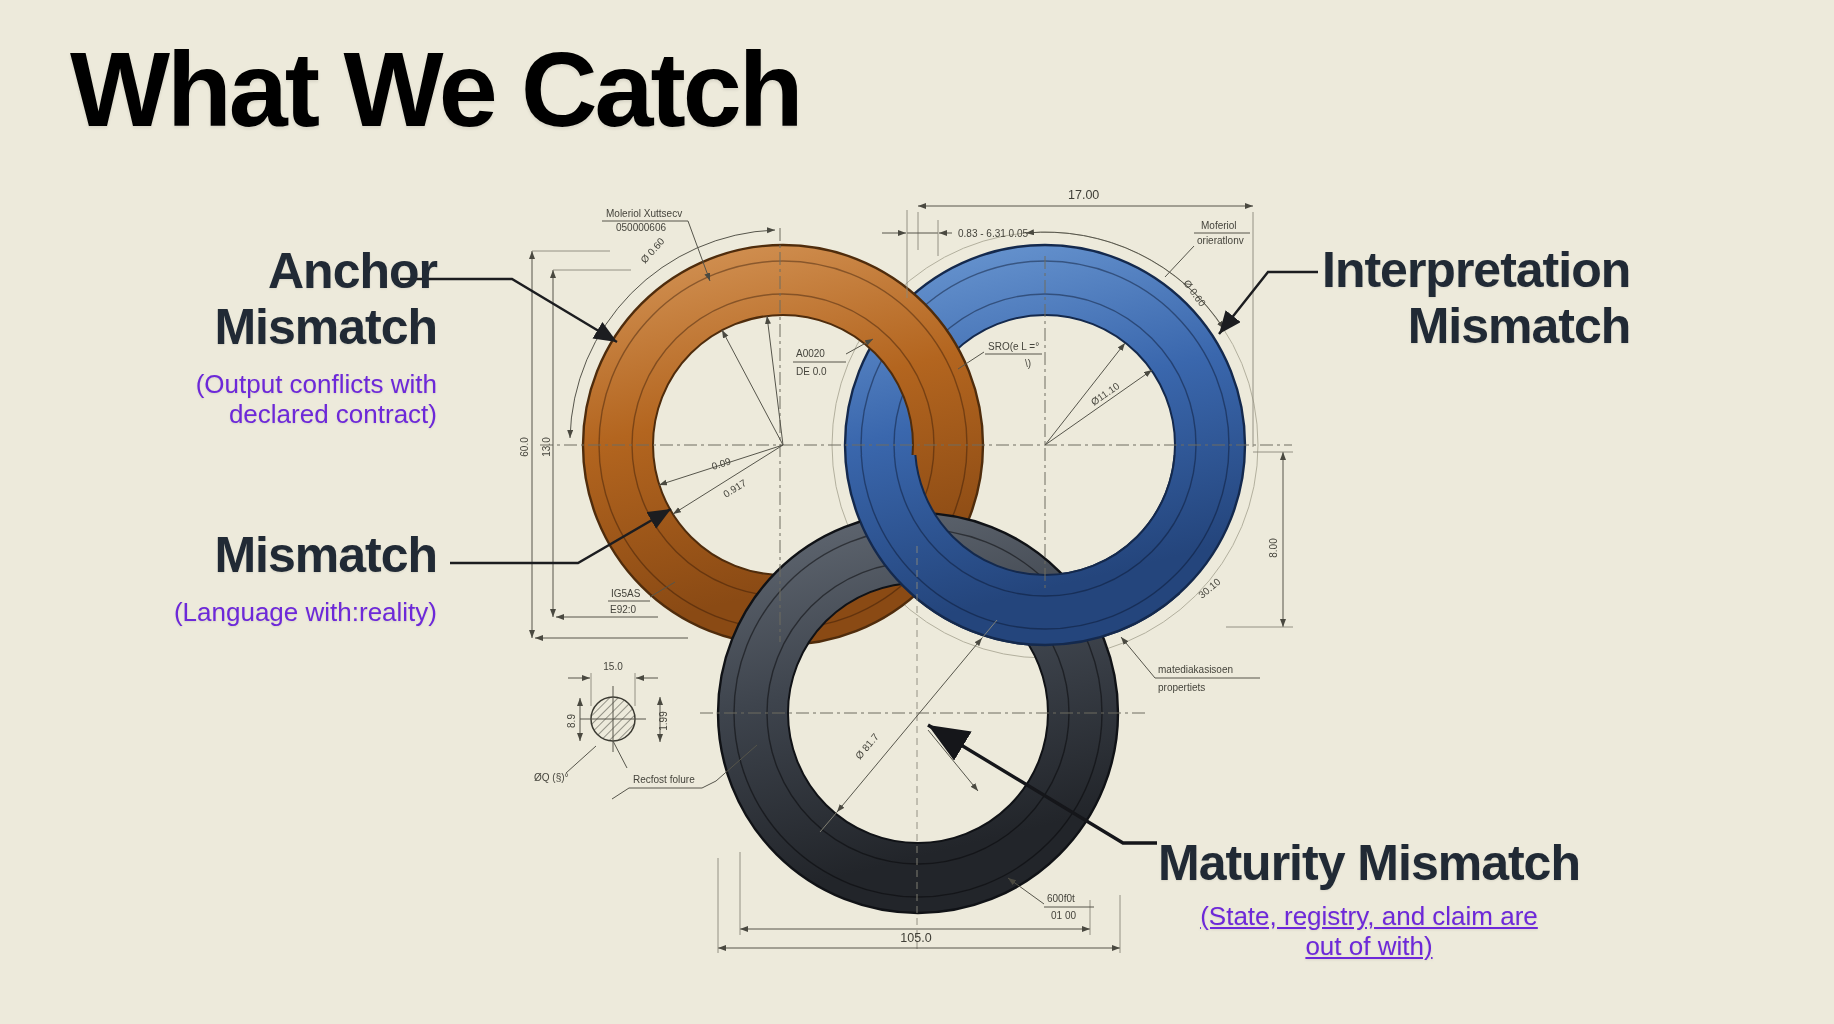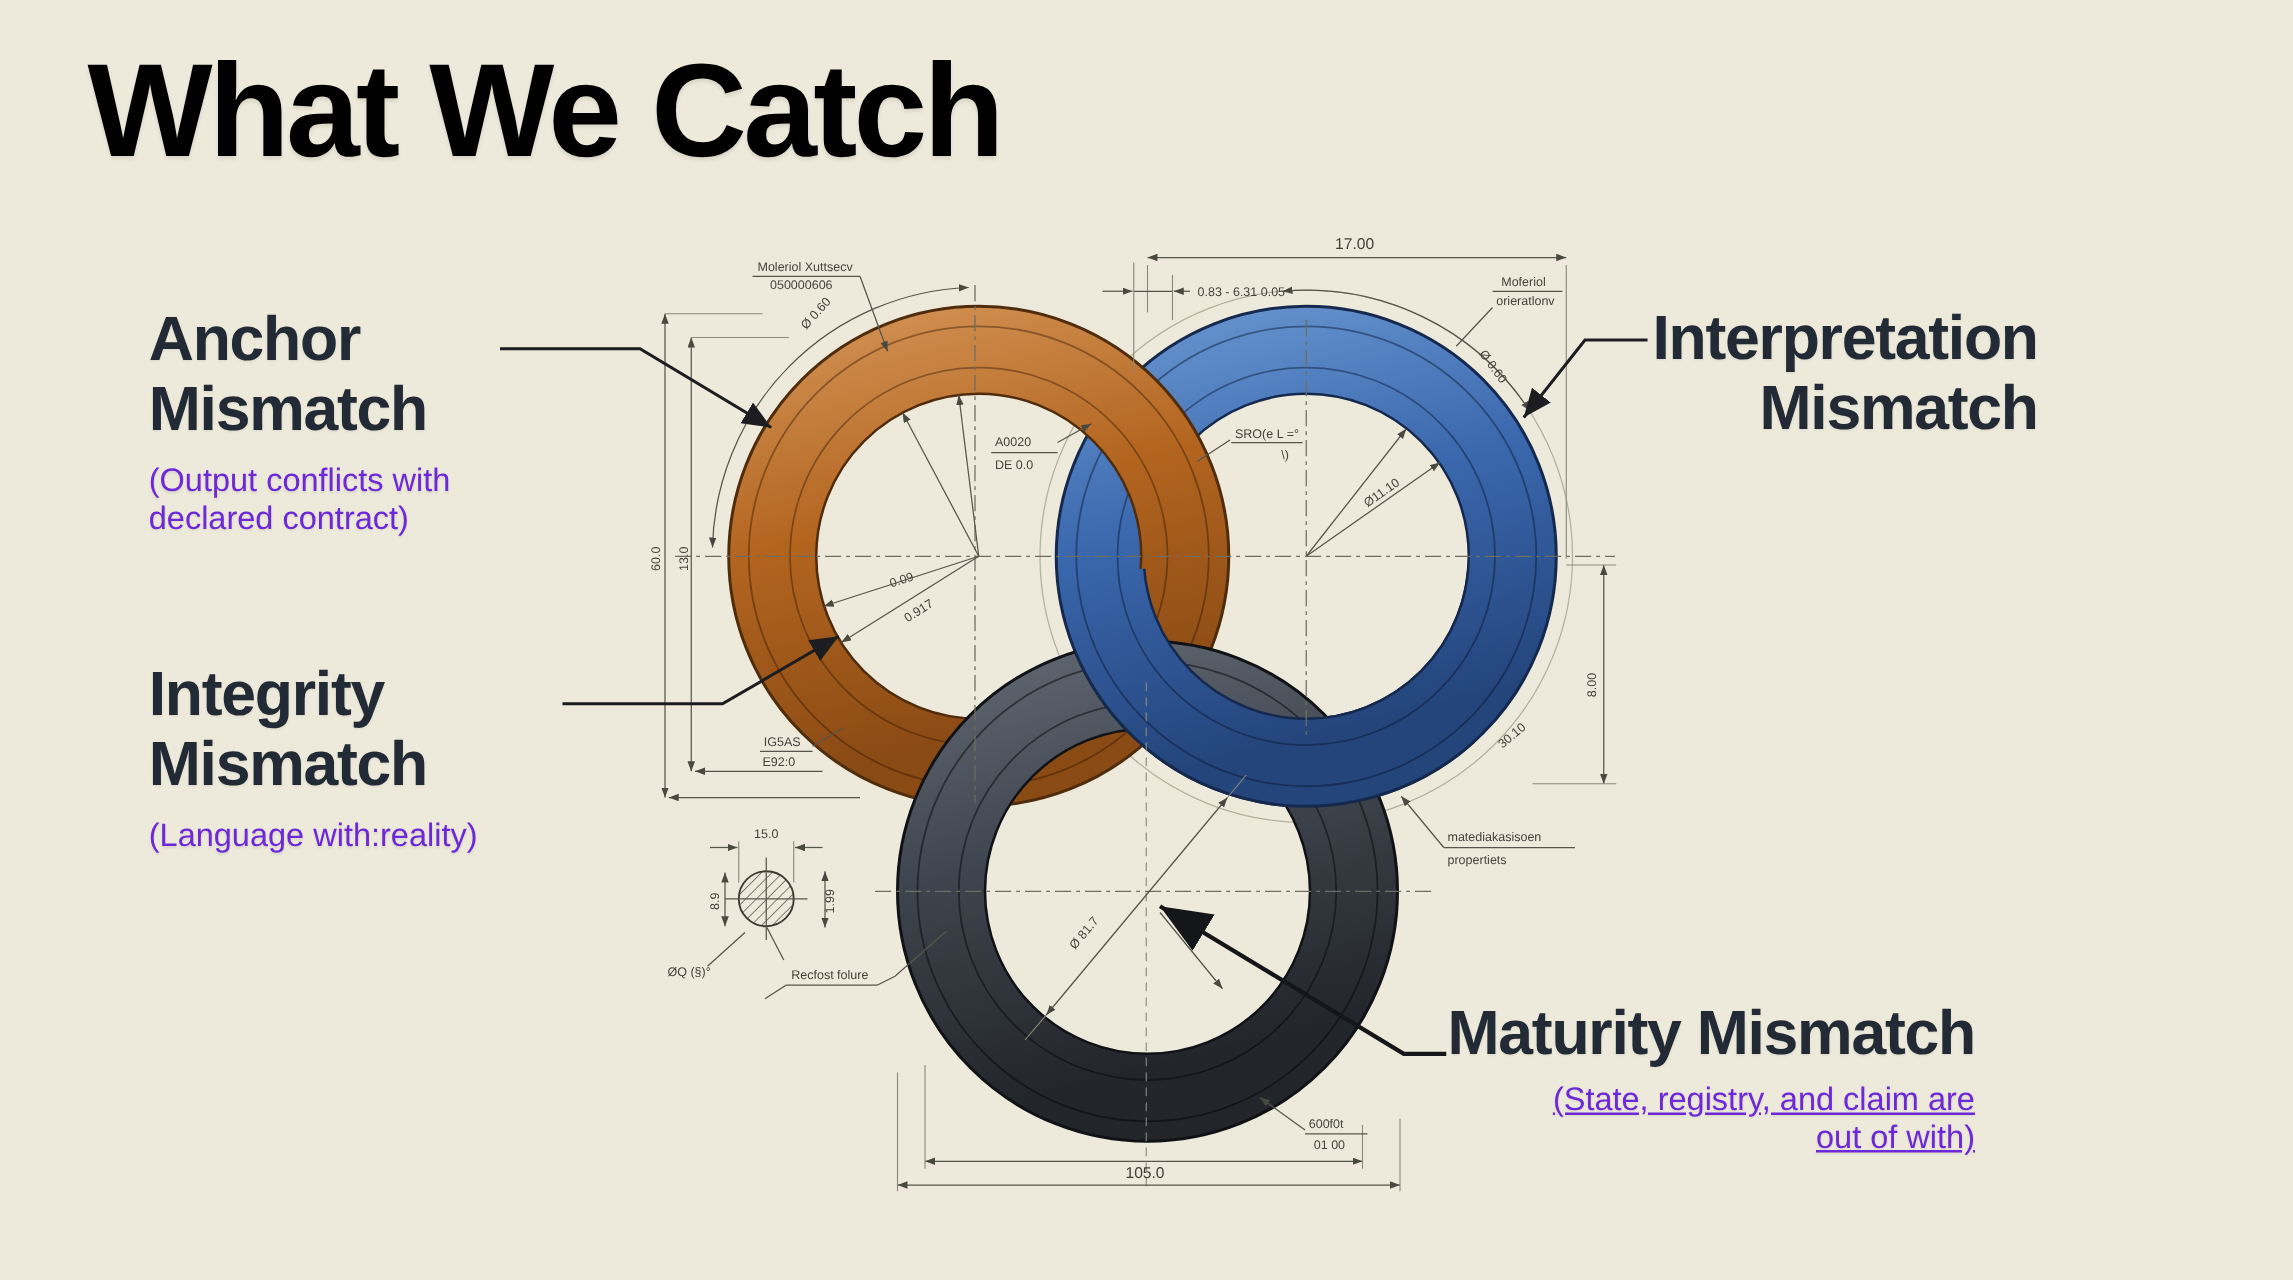--- a/index.html
+++ b/index.html
@@ -4,25 +4,25 @@
 <style>
   html,body{margin:0;padding:0;}
   #stage{position:relative;width:1834px;height:1024px;background:#edeadb;overflow:hidden;
          font-family:"Liberation Sans",sans-serif;color:#212a35;}
   .abs{position:absolute;}
   #title{left:70px;top:34px;font-size:106px;font-weight:600;letter-spacing:-3px;line-height:1.05;
          color:#000000;text-shadow:0 2px 3px rgba(40,40,30,.10);}
   .lbl{line-height:56px;font-size:50px;font-weight:700;letter-spacing:-1px;color:#212a35;
        text-shadow:0 1px 2px rgba(40,40,30,.10);}
   .lbl .sub{font-size:26px;font-weight:400;line-height:30px;letter-spacing:0;color:#6d28d9;margin-top:14px;}
-  #lbl-anchor,#lbl-integrity{left:119px;width:318px;}
+  #lbl-anchor,#lbl-integrity{left:119px;width:318px;text-align:right;}
   #lbl-anchor{top:243px;}
   #lbl-integrity{top:527px;}
   #lbl-interpretation{left:1322px;top:242px;text-align:right;}
-  #lbl-maturity{left:1158px;top:798px;text-align:right;}
+  #lbl-maturity{left:1158px;top:835px;text-align:center;}
   svg{position:absolute;left:0;top:0;}
   .dl{stroke:#56554b;stroke-width:1;fill:none;}
   .ext{stroke:#8b897b;stroke-width:.9;fill:none;}
   .cl{stroke:#6f6d60;stroke-width:1;fill:none;stroke-dasharray:13 4 3 4;}
   .dsh{stroke:#8b897b;stroke-width:.9;fill:none;stroke-dasharray:7 5;}
   .faint{stroke:#b3b09e;stroke-width:1;fill:none;}
   .ldr{stroke:#1c1d20;stroke-width:2.4;fill:none;}
   .ldrB{stroke:#15161a;stroke-width:3.4;fill:none;}
   text.an{font-family:"Liberation Sans",sans-serif;font-size:10px;fill:#45443c;}
   text.an2{font-family:"Liberation Sans",sans-serif;font-size:12.5px;fill:#3f3e36;}
@@ -257,21 +257,20 @@
       <div>declared contract)</div>
     </div>
   </div>
 
   <div id="lbl-interpretation" class="abs lbl">
     <div>Interpretation</div>
     <div>Mismatch</div>
   </div>
 
   <div id="lbl-integrity" class="abs lbl">
-    <div>Integrity</div>
     <div>Mismatch</div>
     <div class="sub">
       <div>(Language with:reality)</div>
     </div>
   </div>
 
   <div id="lbl-maturity" class="abs lbl">
     <div>Maturity Mismatch</div>
     <div class="sub" style="margin-top:10px;text-decoration:underline;">
       <div>(State, registry, and claim are</div>

